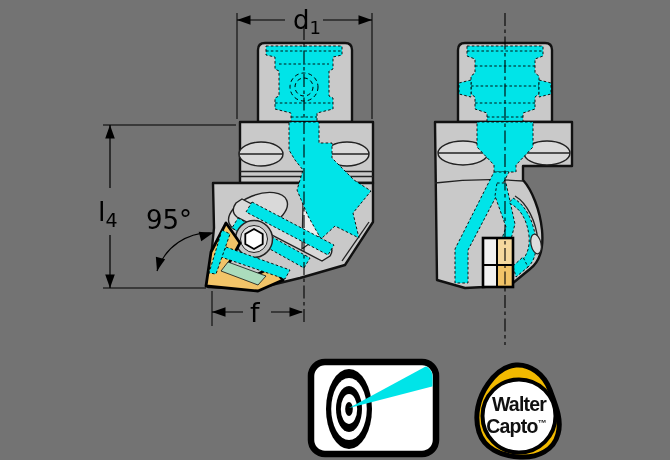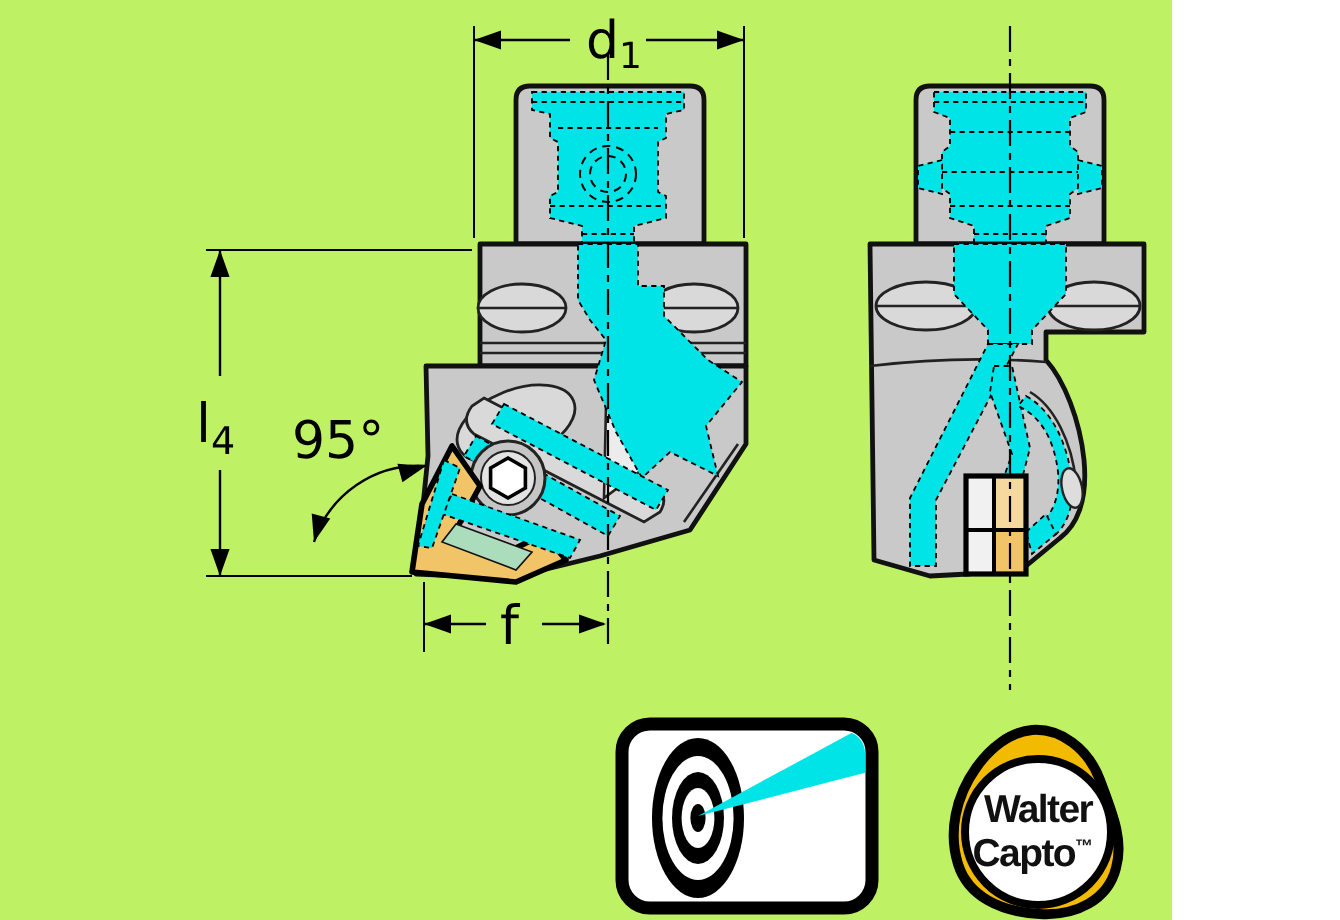--- a/index.html
+++ b/index.html
@@ -1,16 +1,16 @@
 <!DOCTYPE html>
 <html style="--body_gray: #c9c9c9; --body_light: #d9d9d9; --coolant_cyan: #00e4e8; --insert_gold: #f2c468; --insert_gold_light: #f6d99e; --shim_green: #abdcbc; --logo_yellow: #f2ba00; --outline_black: #111111;"><head>
 <meta charset="utf-8">
 <style>
   html,body{margin:0;padding:0;background:#fff;}
-  .stage{position:relative;width:586px;height:460px;background:#bef264;overflow:hidden;
+  .stage{position:relative;width:670px;height:460px;background:#737373;overflow:hidden;
          font-family:"DejaVu Sans",sans-serif;}
   svg{position:absolute;left:0;top:0;}
   .body{fill:var(--body_gray,#c9c9c9);stroke:#111;stroke-width:2.4;stroke-linejoin:round;}
   .detail{fill:var(--body_light,#d9d9d9);stroke:#222;stroke-width:1.4;}
   .cyan{fill:var(--coolant_cyan,#00e4e8);stroke:#000;stroke-width:.9;stroke-dasharray:2.6 2.2;}
   .cyansolid{fill:var(--coolant_cyan,#00e4e8);}
   .gold{fill:var(--insert_gold,#f2c468);stroke:#000;stroke-width:2.8;stroke-linejoin:round;}
   .mint{fill:var(--shim_green,#abdcbc);stroke:#111;stroke-width:.8;}
   .thin{fill:none;stroke:#222;stroke-width:1.3;}
   .dot{fill:none;stroke:#000;stroke-width:.9;stroke-dasharray:2.6 2.2;}

